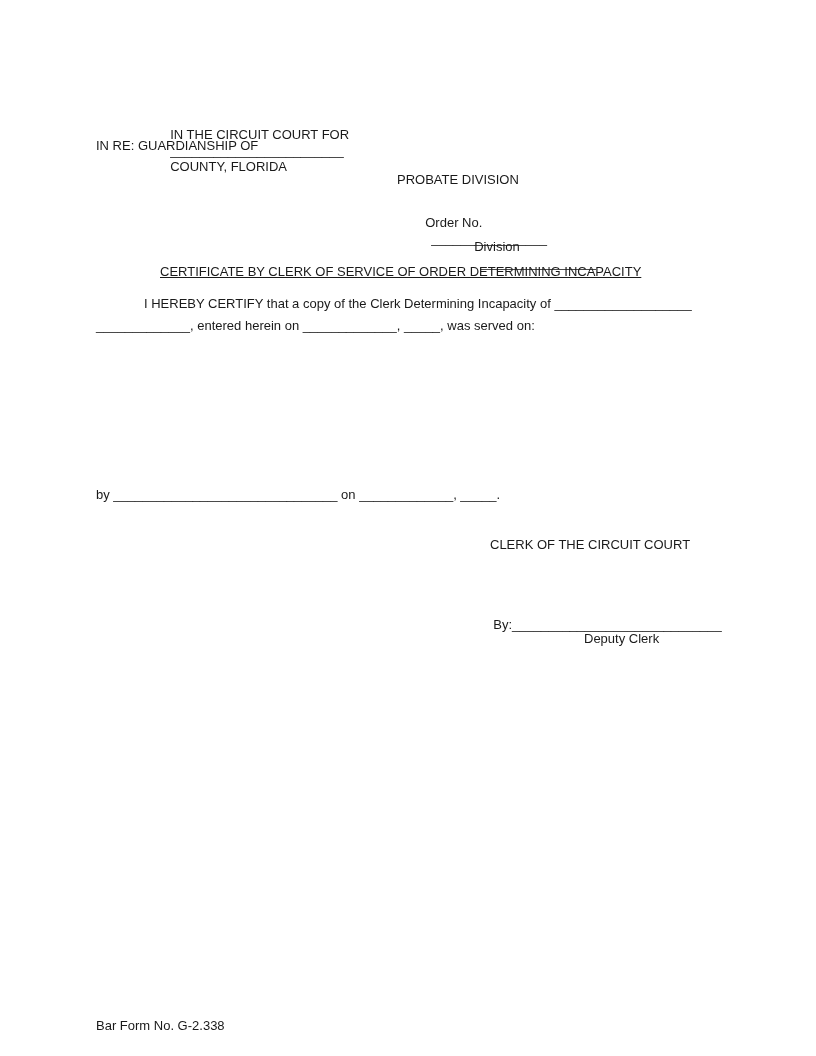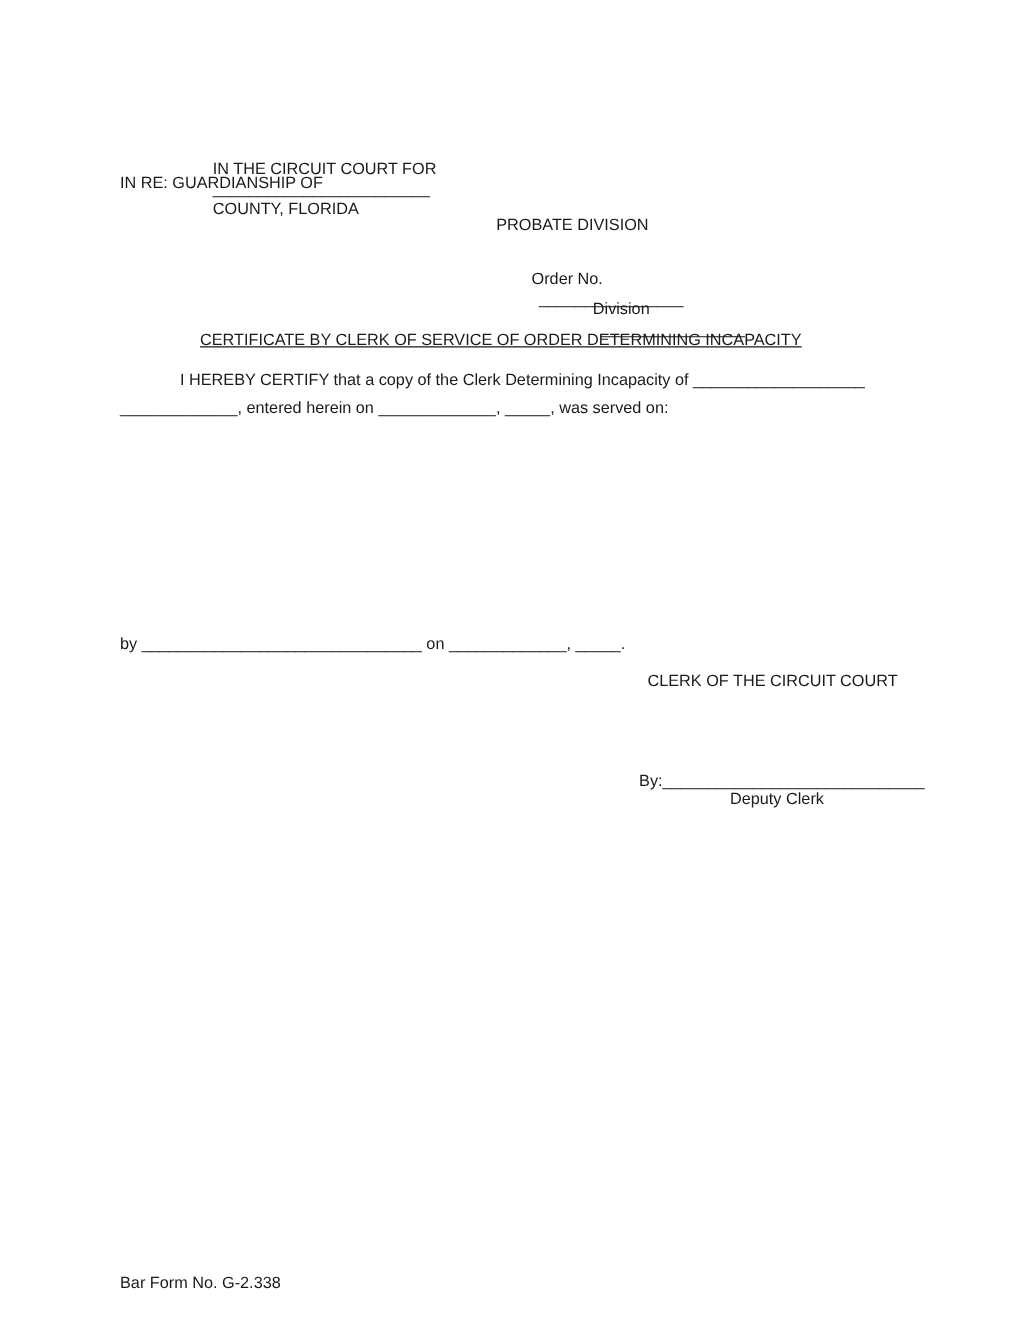--- a/index.html
+++ b/index.html
@@ -28,25 +28,25 @@
 <div class="abs" style="left:422px; top:223px;margin-left:45px;">
   <span>Division</span>
   <span style="margin-left:6px;">________________</span>
 </div>
 
 <div class="abs" style="left:160px; top:264px;text-decoration:underline;">CERTIFICATE BY CLERK OF SERVICE OF ORDER DETERMINING INCAPACITY</div>
 
 <div class="abs" style="left:144px; top:296px;">I HEREBY CERTIFY that a copy of the Clerk Determining Incapacity of ___________________</div>
 <div class="abs" style="left:96px; top:318px;">_____________, entered herein on _____________, _____, was served on:</div>
 
-<div class="abs" style="left:96px; top:507px;text-align:center;">by _______________________________ on _____________, _____.</div>
+<div class="abs" style="left:96px; top:487px;text-align:center;">by _______________________________ on _____________, _____.</div>
 
-<div class="abs" style="left:518px; top:537px;">CLERK OF THE CIRCUIT COURT</div>
+<div class="abs" style="left:490px; top:537px;">CLERK OF THE CIRCUIT COURT</div>
 
-<div class="abs" style="left:504px; top:601px;">
+<div class="abs" style="left:486px; top:601px;">
   <span>By:</span><span>_____________________________</span>
 </div>
 
 <div class="abs" style="left:584px; top:631px;">Deputy Clerk</div>
 
 <div class="abs" style="left:96px; top:987px; line-height:15.5px;">
   <div>Bar Form No. G-2.338</div>
   
   
 </div>

